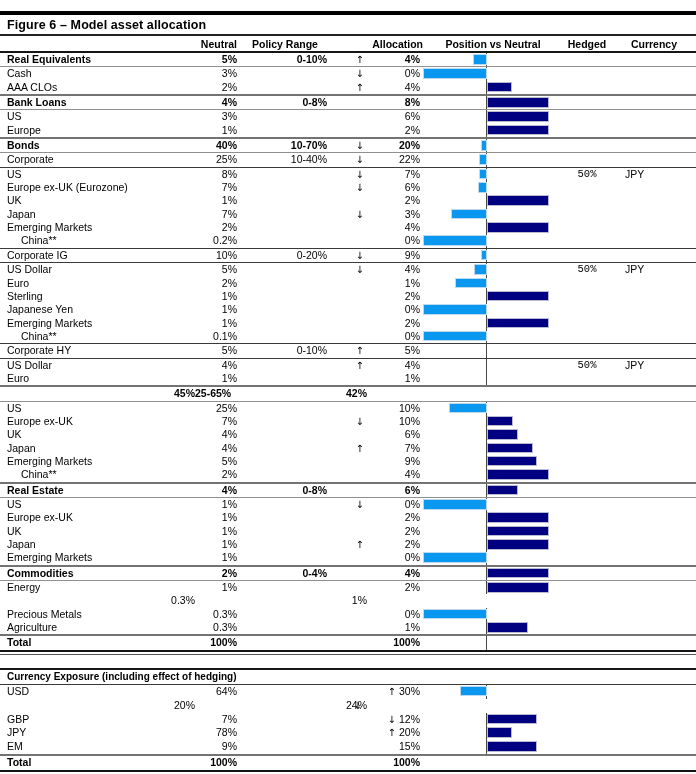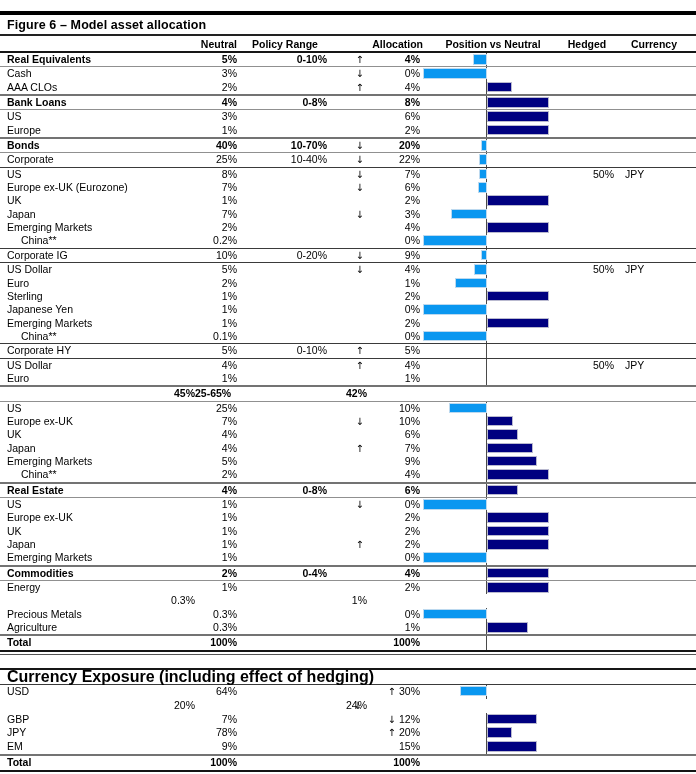--- a/index.html
+++ b/index.html
@@ -31,25 +31,25 @@
   .c.neutral{text-align:right;}
   .c.policy{text-align:right;padding-right:6px;}
   .c.arrow{text-align:right;padding-right:3px;font-family:"DejaVu Sans",sans-serif;font-weight:normal;font-size:10px;}
   .r2 .c.arrow{transform:translateX(32px);}
   .c.alloc{text-align:right;}
   .c.chart{position:relative;}
   .c.chart.ax::before{content:"";position:absolute;left:63px;top:-2px;bottom:-2px;width:1px;background:#4a4a4a;}
   .bar{position:absolute;top:1px;height:10.5px;box-sizing:border-box;border:1px solid #c4c4d6;}
   .bar.pos{background:#000080;border-color:#b9b9cf;}
   .bar.neg{background:#0a97f0;border-color:#bcd9ef;}
-  .c.hedged{text-align:right;}
+  .c.hedged{text-align:center;font-family:Liberation Mono, monospace;}
   .c.curr{text-align:left;padding-left:11px;}
   .dbl-sep{height:2px;border-top:2px solid #151515;border-bottom:1px solid #555;}
   .t2{margin-top:13px;border-top:2px solid #161616;}
-  .t2-title{font-size:16px;font-weight:bold;height:14px;line-height:14px;padding-left:7px;border-bottom:1px solid #3a3a3a;}
+  .t2-title{font-size:10px;font-weight:bold;height:14px;line-height:14px;padding-left:7px;border-bottom:1px solid #3a3a3a;}
 </style>
 </head>
 <body>
 
 <div class="page">
   <div class="topbar"></div>
   <div class="fig-title">Figure 6 – Model asset allocation</div>
   <div class="title-rule"></div>
 
   <div class="hdr">

